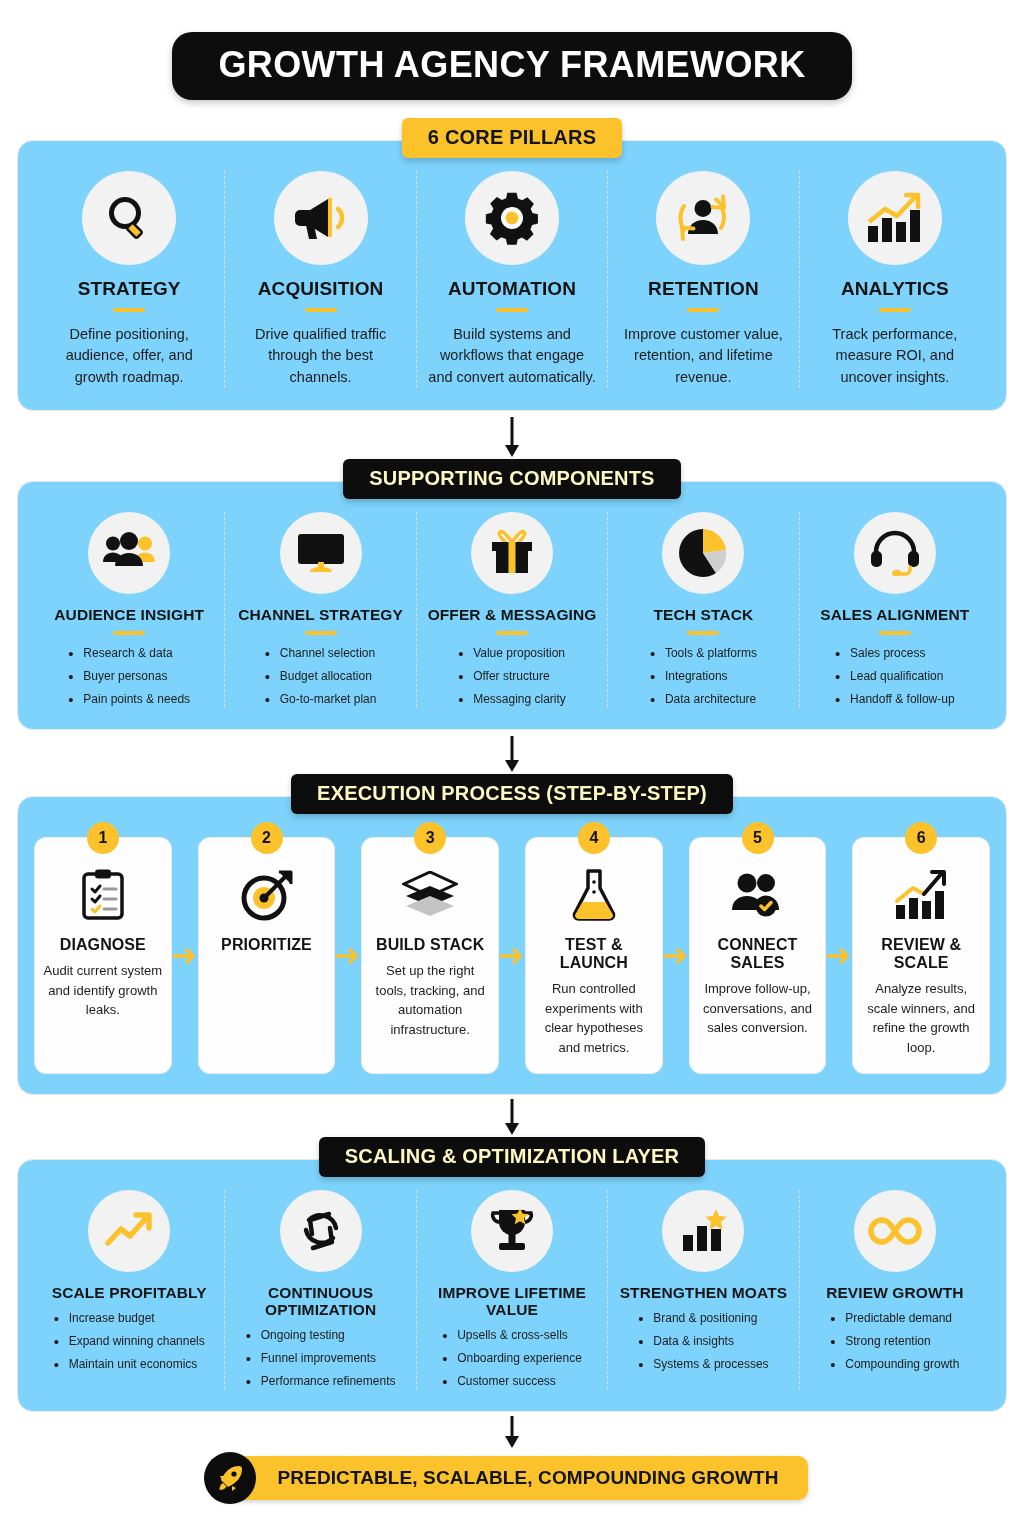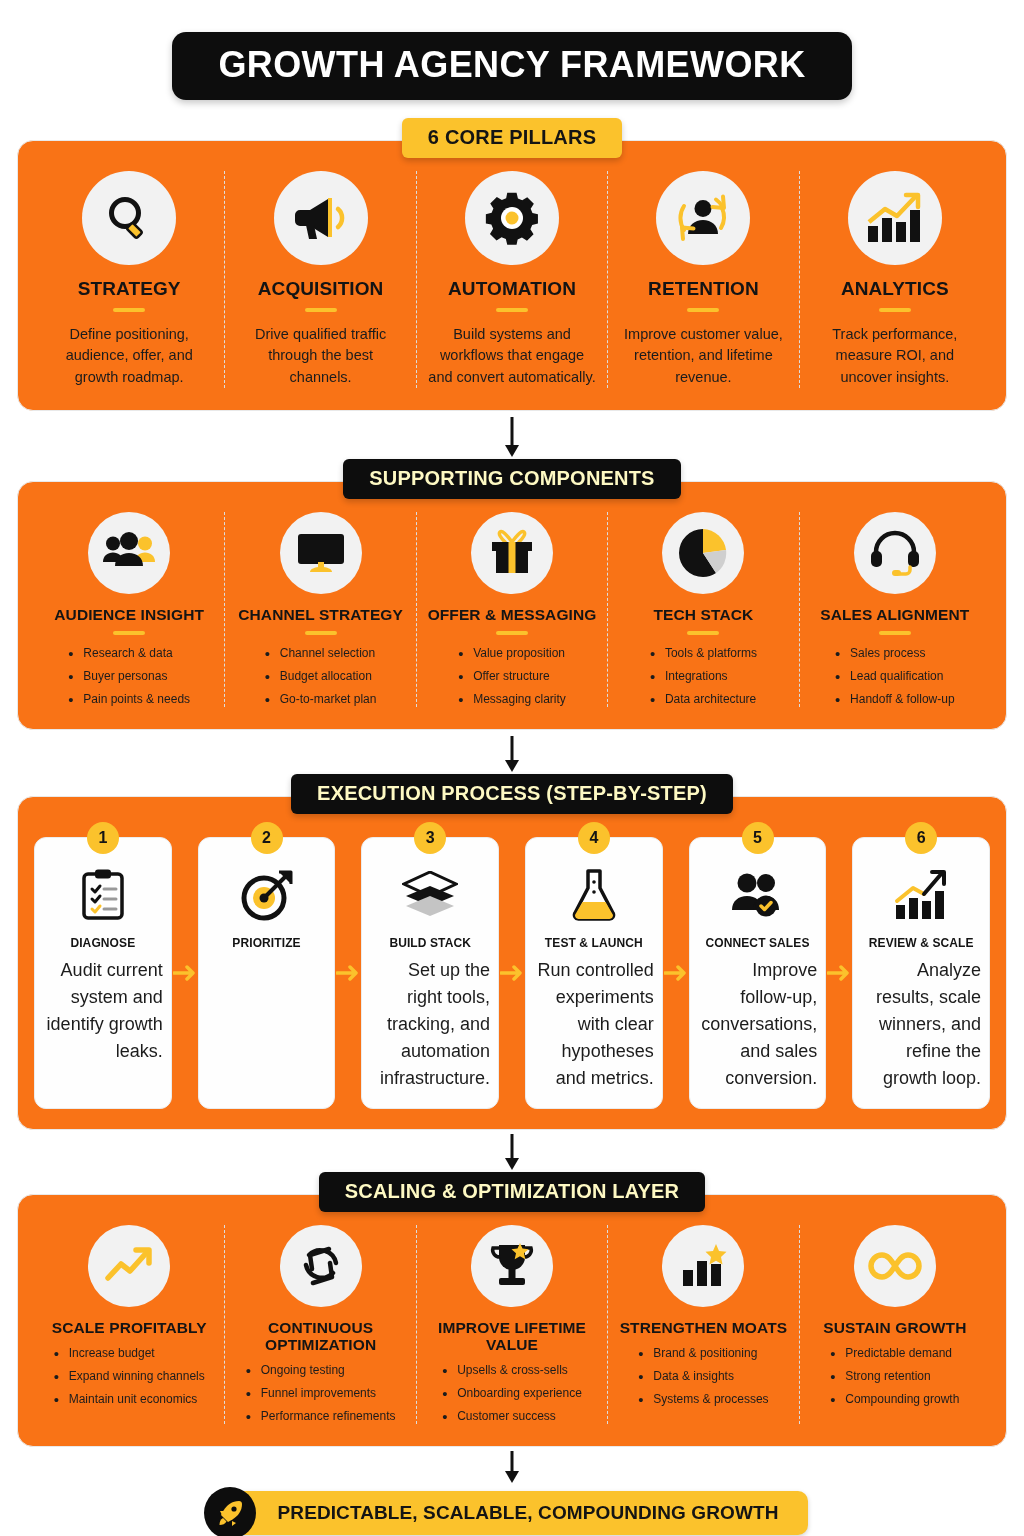--- a/index.html
+++ b/index.html
@@ -9,21 +9,21 @@
     font-family: "Liberation Sans", sans-serif;
     color: #141414;
     overflow: hidden;
   }
   .page { position: relative; width: 1024px; height: 1536px; padding: 0 17px; }
 
   
   .title-wrap { display:flex; justify-content:center; padding-top: 32px; }
   .main-title {
     background: #0d0d0d; color: #ffffff;
-    border-radius: 14px;
+    border-radius: 20px;
     padding: 15px 46px 17px;
     font-size: 36px; font-weight: 700; letter-spacing: 0.4px;
     line-height: 1;
     box-shadow: 0 3px 7px rgba(0,0,0,0.22);
     white-space: nowrap;
   }
 
   
   .pill-row { display:flex; justify-content:center; position: relative; z-index: 5; }
   .pill {
@@ -33,21 +33,21 @@
     line-height: 1; white-space: nowrap;
     box-shadow: 0 3px 6px rgba(0,0,0,0.20);
   }
   .pill.yellow { background: #FBC22C; color: #141414; }
   .pill.dark   { background: #0d0d0d; color: #fef9c3; }
 
   
   .panel {
     border: 1px solid #e9e9e9;
     border-radius: 16px;
-    background: #f97316;
+    background: #7dd3fc;
     margin-top: -18px;
     padding: 30px 16px 22px;
     position: relative;
   }
   .panel.exec { padding: 40px 16px 20px; }
 
   .cols { display: flex; align-items: stretch; }
   .col {
     flex: 1 1 0; min-width: 0;
     padding: 0 10px;
@@ -105,22 +105,22 @@
   }
   .step-badge {
     position: absolute; top: -16px; left: 50%; transform: translateX(-50%);
     width: 32px; height: 32px; border-radius: 50%;
     background: #FBC22C; color: #141414;
     font-size: 16px; font-weight: 700;
     display: flex; align-items: center; justify-content: center;
     line-height: 1;
   }
   .step-icon { height: 62px; display:flex; align-items:center; justify-content:center; margin-bottom: 10px; }
-  .step-title { font-size: 12px; font-weight: 700; margin-bottom: 7px; letter-spacing: 0.1px; }
-  .step-desc { font-size: 18px; line-height: 1.5; color: #1c1c1c; text-align: right; }
+  .step-title { font-size: 16px; font-weight: 700; margin-bottom: 7px; letter-spacing: 0.1px; }
+  .step-desc { font-size: 13px; line-height: 1.5; color: #1c1c1c; }
   .step-arrow {
     flex: 0 0 26px; display: flex; align-items: center; justify-content: center;
   }
 
   
   .banner-row { display: flex; justify-content: center; }
   .banner {
     position: relative;
     background: #FBC22C;
     border-radius: 10px;
@@ -561,21 +561,21 @@
           <li>Systems &amp; processes</li>
         </ul>
       </div>
 
       <div class="col">
         <div class="icon-circle sm">
           <svg width="54" height="34" viewBox="0 0 54 34">
             <path d="M27 17c-4-6-7-11-13-11a11 11 0 0 0 0 22c6 0 9-5 13-11s7-11 13-11a11 11 0 0 1 0 22c-6 0-9-5-13-11z" fill="none" stroke="#FBC22C" stroke-width="5.5" stroke-linecap="round"></path>
           </svg>
         </div>
-        <div class="col-title sm">SUSTAIN GROWTH</div>
+        <div class="col-title sm">REVIEW GROWTH</div>
         <ul class="bullets" style="margin-top:11px;">
           <li>Predictable demand</li>
           <li>Strong retention</li>
           <li>Compounding growth</li>
         </ul>
       </div>
 
     </div>
   </div>
 

